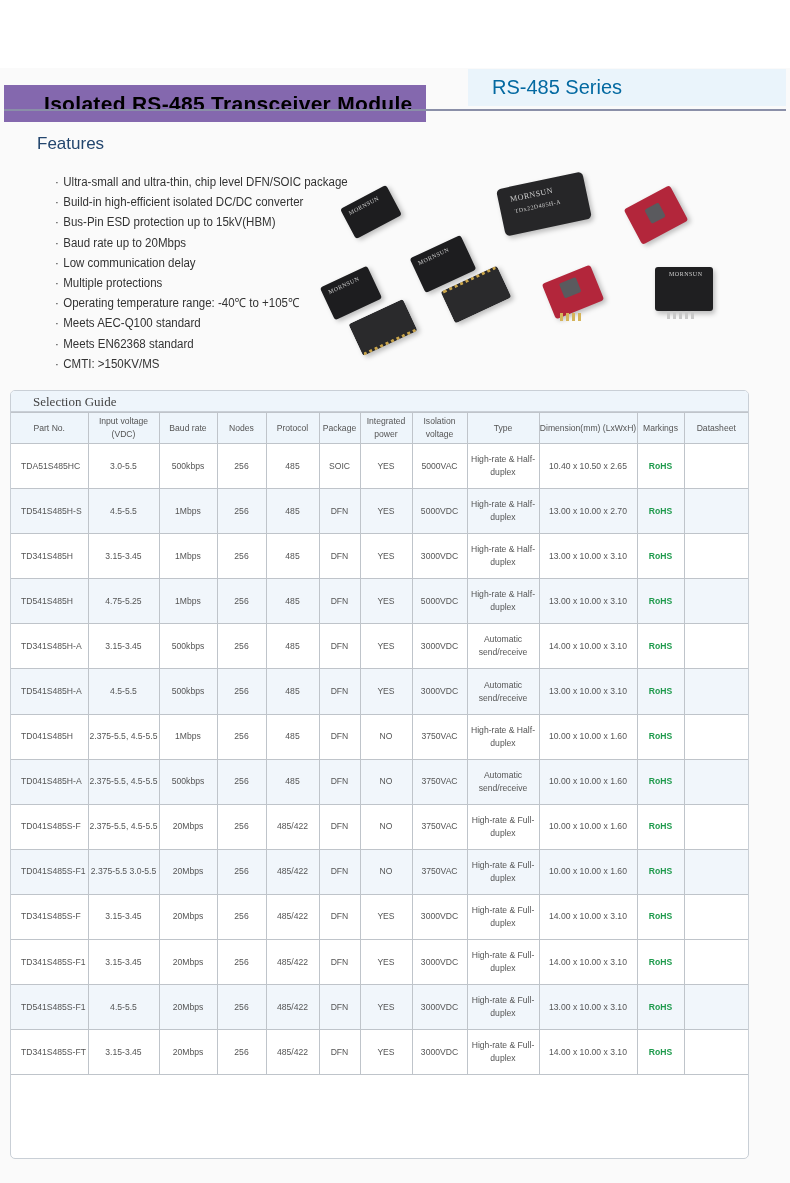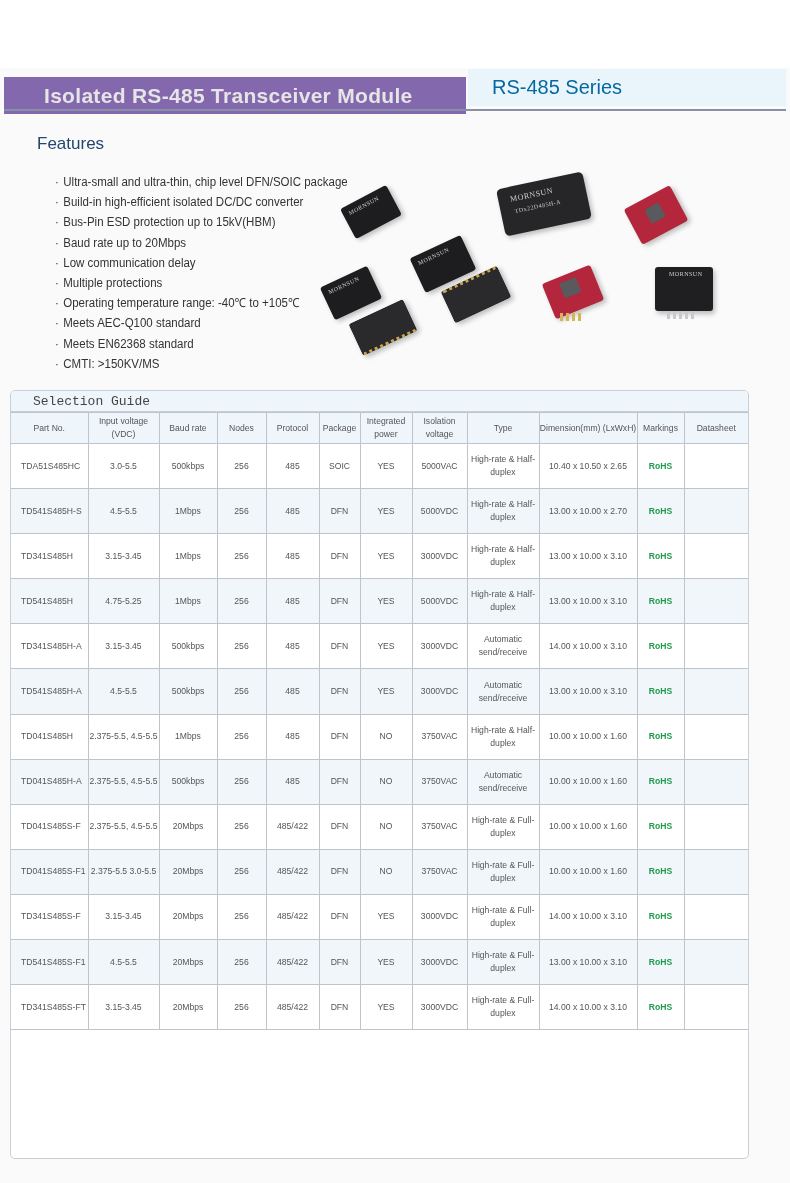--- a/index.html
+++ b/index.html
@@ -1,40 +1,40 @@
 <!DOCTYPE html>
 <html><head>
 <meta charset="utf-8">
 <style>
   html, body { margin:0; padding:0; }
   body { width:790px; height:1183px; background:#ffffff; font-family:"Liberation Sans", sans-serif; position:relative; overflow:hidden; }
   .page { position:absolute; left:0; top:0; width:790px; height:1183px; background:#fafafa; }
   .top-white { position:absolute; left:0; top:0; width:790px; height:68px; background:#ffffff; }
   .banner { position:absolute; left:4px; top:69px; width:782px; height:37px; }
-  .banner-left { position:absolute; left:0; top:8px; width:462px; height:37px; background:#8468ae; color:#e5e5e5; font-size:21px; font-weight:bold; line-height:37px; padding-left:40px; box-sizing:border-box; letter-spacing:0.3px; }
+  .banner-left { position:absolute; left:0; top:16px; width:422px; height:37px; background:#8468ae; color:#000000; font-size:21px; font-weight:bold; line-height:37px; padding-left:40px; box-sizing:border-box; letter-spacing:0.3px; }
   .banner-right { position:absolute; left:464px; top:0; width:318px; height:37px; background:#eaf4fb; color:#0369a1; font-size:20px; line-height:37px; padding-left:24px; box-sizing:border-box; }
   .banner-rule { position:absolute; left:4px; top:109px; width:782px; height:2px; background:#8a8fa8; }
 
   .features { position:absolute; left:37px; top:134px; }
   .features h2 { margin:0 0 6px 0; font-size:17px; color:#23466e; font-weight:normal; }
   .features ul { list-style:none; margin:18px; padding:0; }
   .features li { font-size:12.5px; color:#333; line-height:20.2px; font-family:"Liberation Sans Narrow","Liberation Sans",sans-serif; transform:scaleX(0.92); transform-origin:left; white-space:nowrap; }
   .features li .bullet { display:inline-block; width:9px; }
 
   .products { position:absolute; left:315px; top:165px; width:420px; height:180px; }
   .chip { position:absolute; background:#1d1d1f; border-radius:3px; box-shadow:2px 3px 5px rgba(0,0,0,0.25); }
   .chip .lbl { position:absolute; left:6px; top:5px; color:#cfcfcf; font-size:6px; font-family:"Liberation Serif", serif; letter-spacing:0.5px; }
   .pcb { position:absolute; background:#b3263b; border-radius:3px; box-shadow:2px 3px 5px rgba(0,0,0,0.25); }
   .pcb .ic { position:absolute; background:#5a5a5e; border-radius:2px; }
   .pins { position:absolute; display:flex; gap:3px; }
   .pins span { display:block; width:3px; height:8px; background:#d5b45a; }
   .pinsg span { background:#c9c9c9; }
 
   .guide { position:absolute; left:10px; top:390px; width:737px; height:767px; border:1px solid #c9cfd6; border-radius:5px; background:#ffffff; overflow:hidden; }
-  .guide-title { height:20px; line-height:21px; font-size:13px; color:#444; padding-left:22px; background:#eef5fb; border-bottom:1px solid #c9cfd6; font-family:Liberation Mono, monospace; }
+  .guide-title { height:20px; line-height:21px; font-size:13px; color:#444; padding-left:22px; background:#eef5fb; border-bottom:1px solid #c9cfd6; font-family:Liberation Serif, serif; }
   table { border-collapse:collapse; width:737px; table-layout:fixed; }
   th, td { border:1px solid #bfc4ca; text-align:center; color:#555; font-weight:normal; font-size:8.6px; padding:0; line-height:13px; }
   th { height:30px; background:#eef5fb; color:#555; }
   td { height:44.1px; }
   tr.alt td { background:#f1f6fb; }
   tr td:first-child, tr th:first-child { border-left:none; }
   tr td:last-child, tr th:last-child { border-right:none; }
   td.part { text-align:left; padding-left:10px; }
   td.rohs { color:#1e9a4c; font-weight:bold; font-size:8.6px;margin-left:44px; }
 </style>
@@ -294,20 +294,34 @@
             <td>256</td>
             <td>485/422</td>
             <td>DFN</td>
             <td>YES</td>
             <td>3000VDC</td>
             <td>High-rate &amp; Full-duplex</td>
             <td>14.00 x 10.00 x 3.10</td>
             <td class="rohs">RoHS</td>
             <td></td>
           </tr>
+          <tr>
+            <td class="part">TD341S485S-F1</td>
+            <td>3.15-3.45</td>
+            <td>20Mbps</td>
+            <td>256</td>
+            <td>485/422</td>
+            <td>DFN</td>
+            <td>YES</td>
+            <td>3000VDC</td>
+            <td>High-rate &amp; Full-duplex</td>
+            <td>14.00 x 10.00 x 3.10</td>
+            <td class="rohs">RoHS</td>
+            <td></td>
+          </tr>
           <tr class="alt">
             <td class="part">TD541S485S-F1</td>
             <td>4.5-5.5</td>
             <td>20Mbps</td>
             <td>256</td>
             <td>485/422</td>
             <td>DFN</td>
             <td>YES</td>
             <td>3000VDC</td>
             <td>High-rate &amp; Full-duplex</td>

